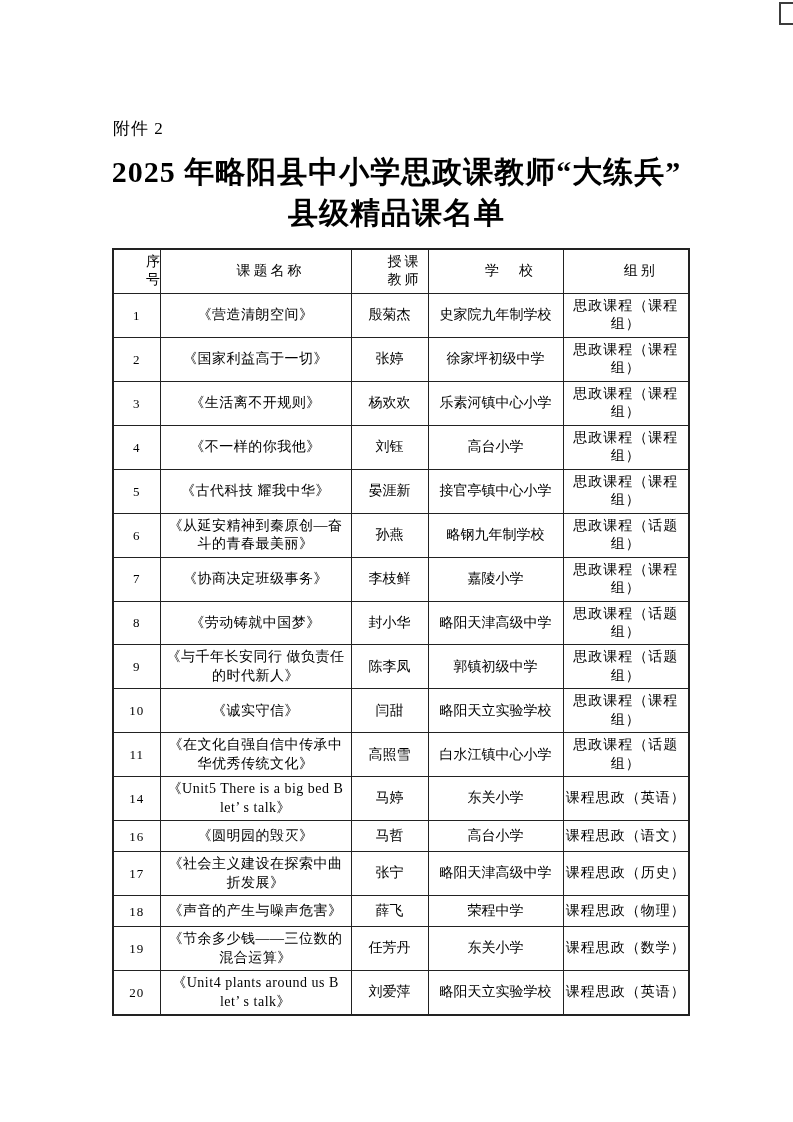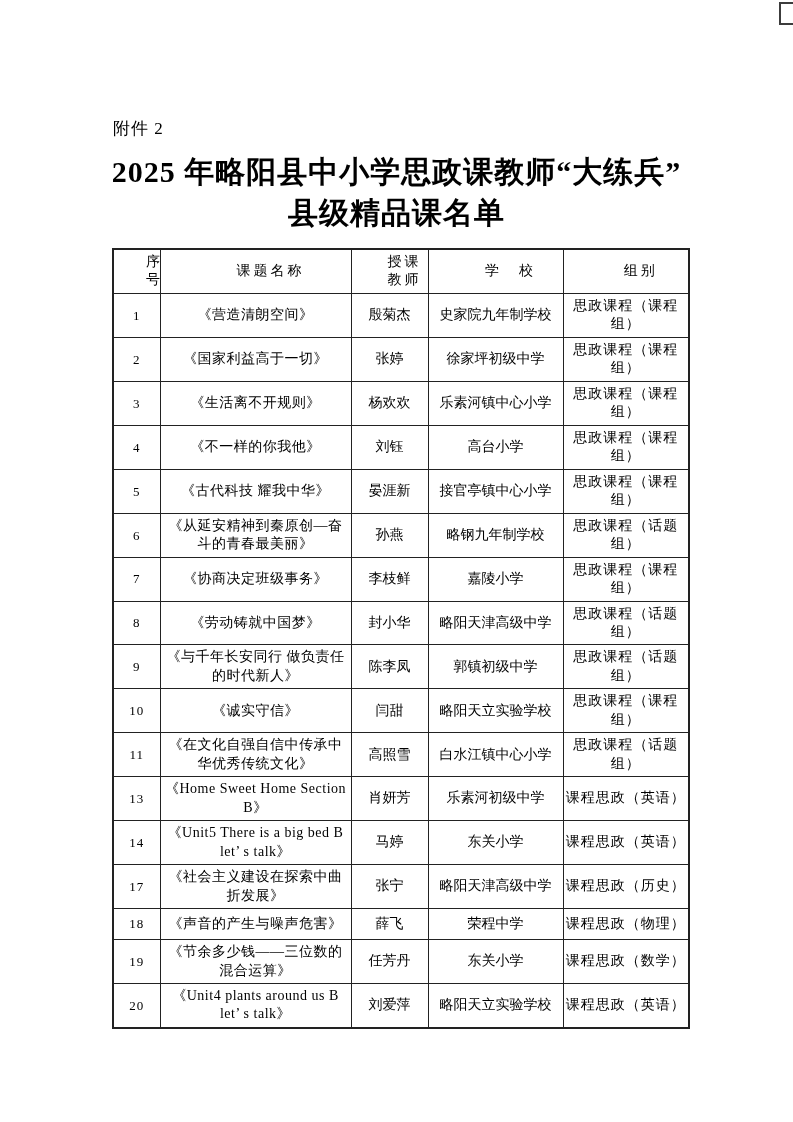--- a/index.html
+++ b/index.html
@@ -184,34 +184,34 @@
           <td class="group-cell">思政课程（课程组）</td>
         </tr>
         <tr>
           <td class="num-cell">11</td>
           <td class="title-cell">《在文化自强自信中传承中华优秀传统文化》</td>
           <td class="teacher-cell">高照雪</td>
           <td class="school-cell">白水江镇中心小学</td>
           <td class="group-cell">思政课程（话题组）</td>
         </tr>
         <tr>
-          <td class="num-cell">13</td>
-          <td class="title-cell">《Home Sweet Home Section B》</td>
-          <td class="teacher-cell">肖妍芳</td>
-          <td class="school-cell">乐素河初级中学</td>
-          <td class="group-cell">课程思政（英语）</td>
-        </tr>
-        <tr>
           <td class="num-cell">14</td>
           <td class="title-cell">《Unit5 There is a big bed B let’ s talk》</td>
           <td class="teacher-cell">马婷</td>
           <td class="school-cell">东关小学</td>
           <td class="group-cell">课程思政（英语）</td>
         </tr>
         <tr>
+          <td class="num-cell">16</td>
+          <td class="title-cell">《圆明园的毁灭》</td>
+          <td class="teacher-cell">马哲</td>
+          <td class="school-cell">高台小学</td>
+          <td class="group-cell">课程思政（语文）</td>
+        </tr>
+        <tr>
           <td class="num-cell">17</td>
           <td class="title-cell">《社会主义建设在探索中曲折发展》</td>
           <td class="teacher-cell">张宁</td>
           <td class="school-cell">略阳天津高级中学</td>
           <td class="group-cell">课程思政（历史）</td>
         </tr>
         <tr>
           <td class="num-cell">18</td>
           <td class="title-cell">《声音的产生与噪声危害》</td>
           <td class="teacher-cell">薛飞</td>

